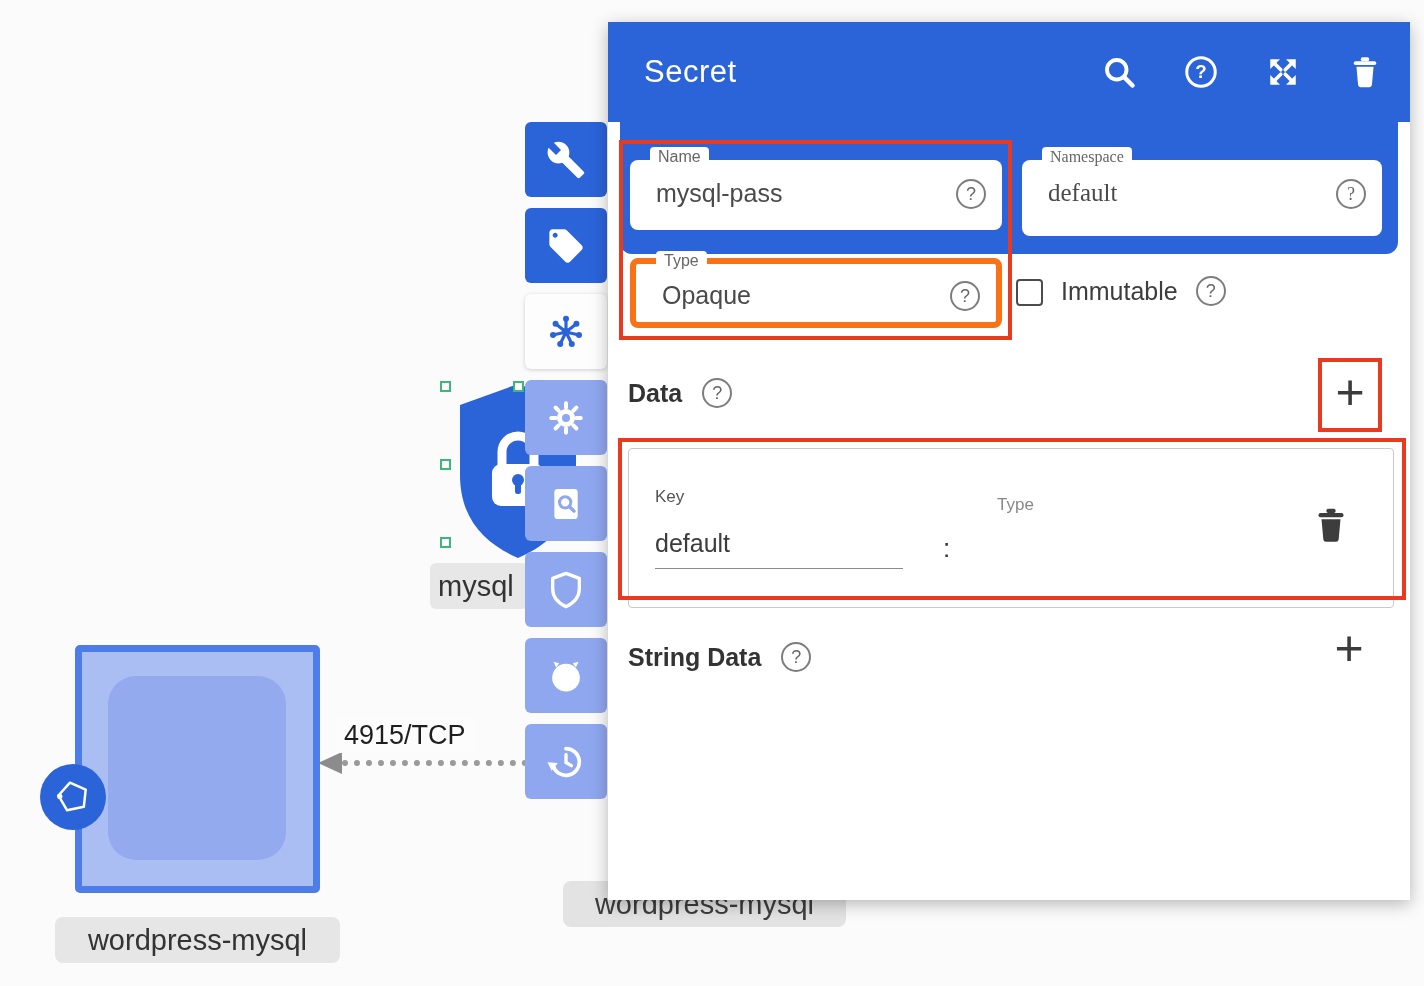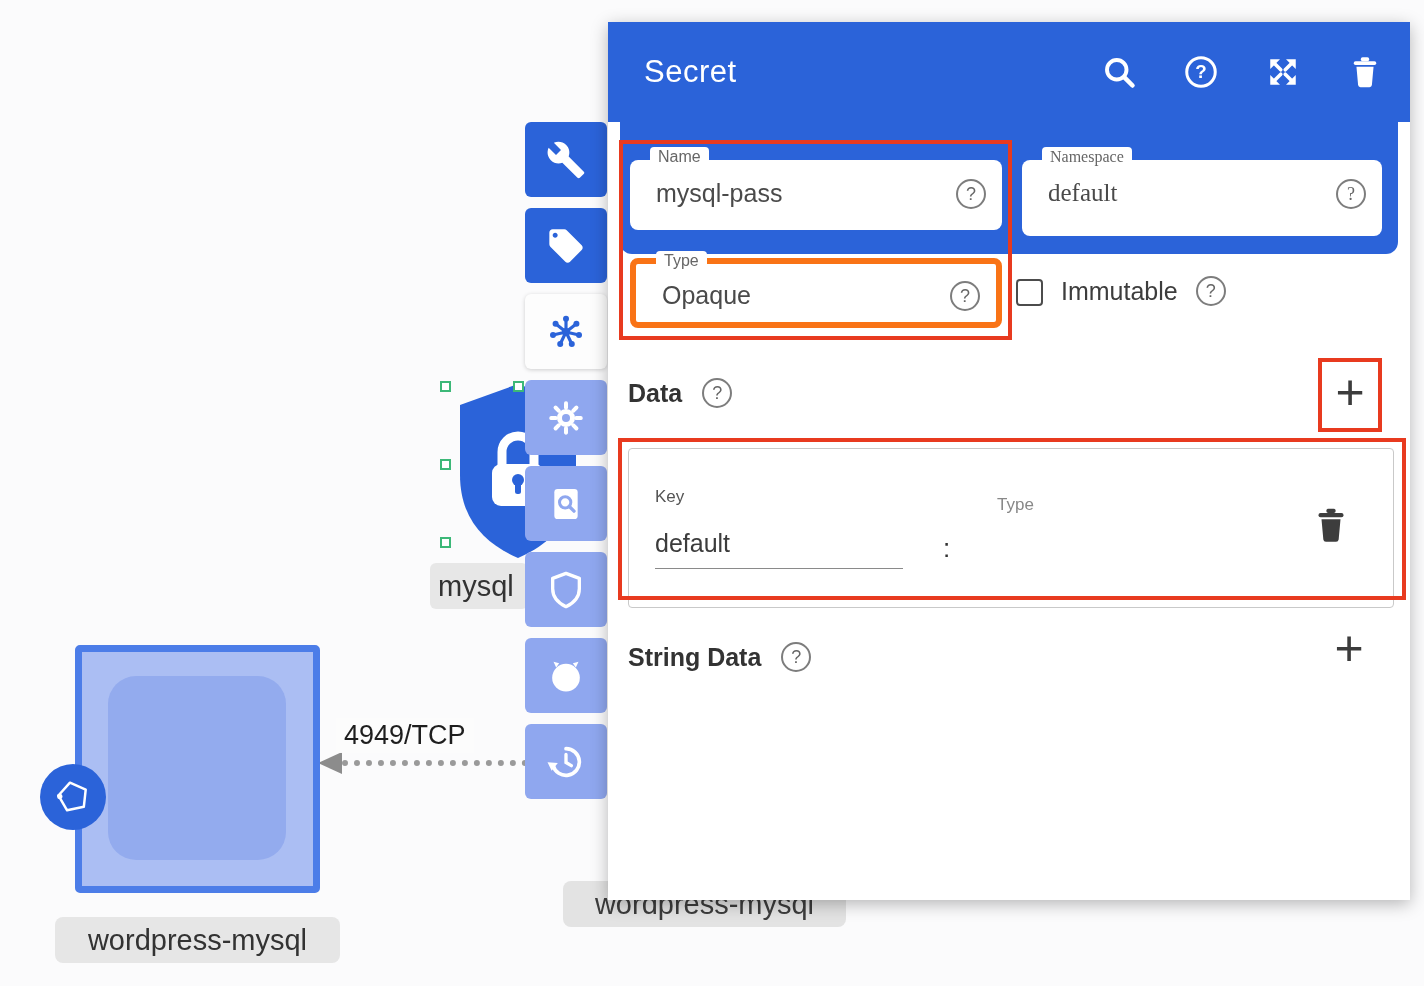--- a/index.html
+++ b/index.html
@@ -138,21 +138,21 @@
     </svg>
   </div>
   <div class="handle h1"></div>
   <div class="handle h2"></div>
   <div class="handle h3"></div>
   <div class="handle h4"></div>
   <div class="secret-label">mysql</div>
 
   <div class="edge-line"></div>
   <div class="edge-arrowhead"></div>
-  <div class="edge-label">4949/TCP</div>
+  <div class="edge-label">4915/TCP</div>
 
   <div class="pod-node">
     <div class="pod-inner"></div>
   </div>
   <div class="pod-badge">
     <svg viewBox="0 0 32 32" width="36" height="36">
       <g transform="rotate(-12 16 16)">
         <polygon points="16,3 28.4,12 23.6,26.5 8.4,26.5 3.6,12" fill="none" stroke="#fff" stroke-width="2.2" stroke-linejoin="round"></polygon>
         <circle cx="4.6" cy="13" r="2.4" fill="#fff"></circle>
       </g>

